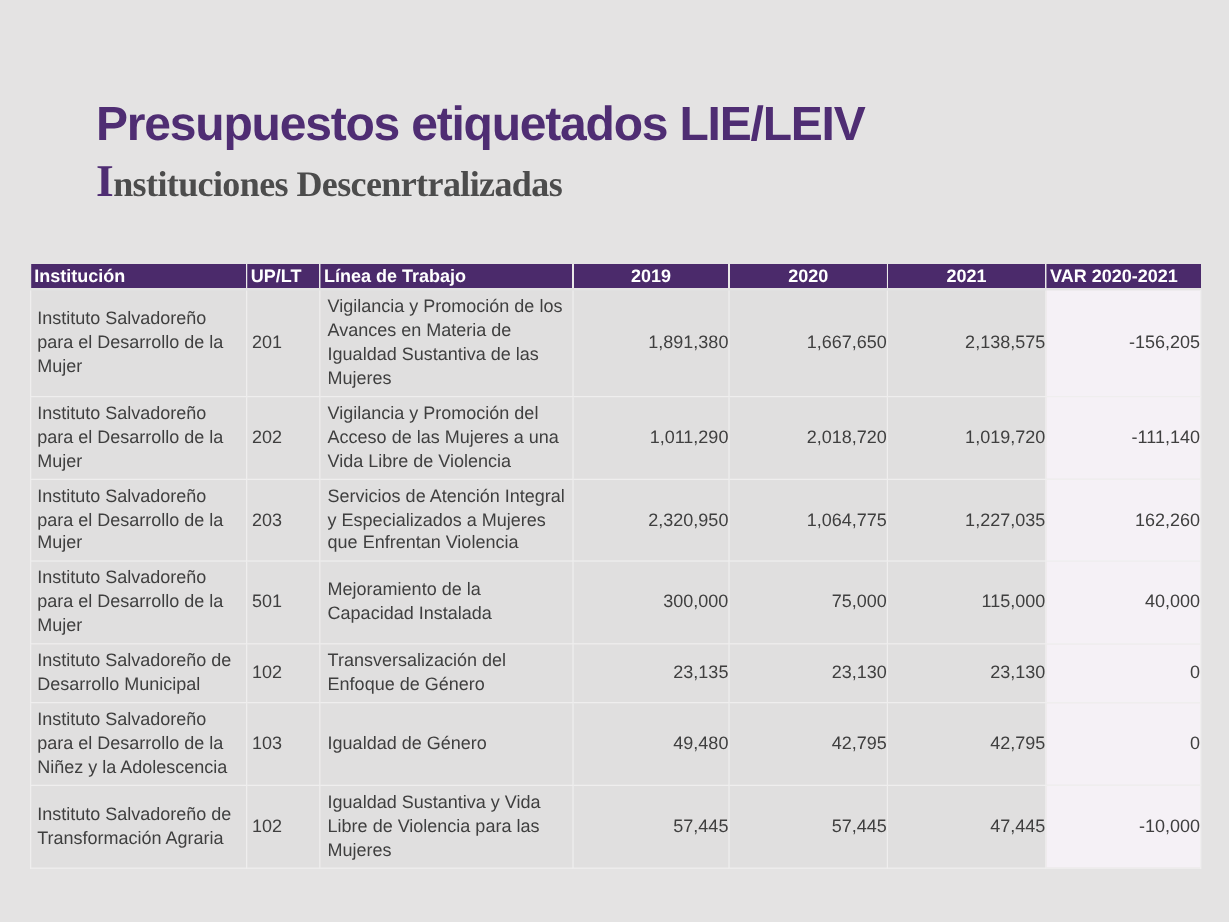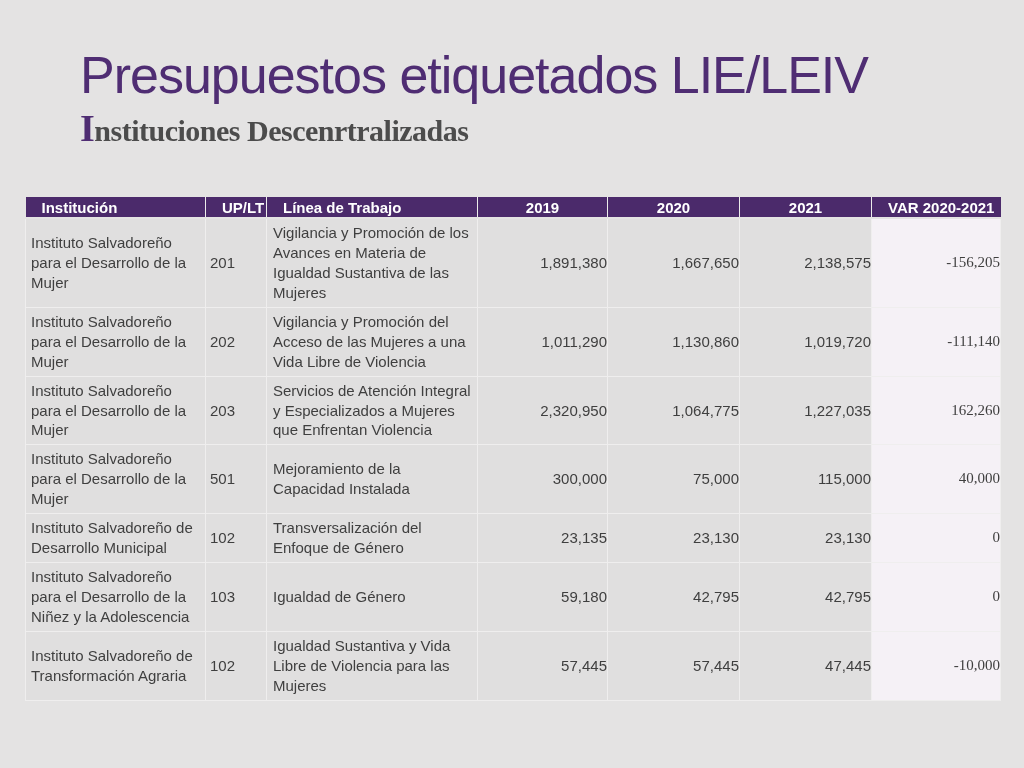--- a/index.html
+++ b/index.html
@@ -21,24 +21,24 @@
     background: var(--background, #E4E3E3);
     overflow: hidden;
   }
   .slide {
     position: relative;
     width: 1024px;
     height: 768px;
     background: var(--background, #E4E3E3);
   }
   .title {
-    margin: 49px 0 0 80px;
-    font-size: 52px;
+    margin: 84px 0 0 80px;
+    font-size: 40px;
     line-height: 1.0;
-    font-weight: normal;
+    font-weight: bold;
     letter-spacing: -1px;
     color: var(--title_purple, #4F2D73);
   }
   .subtitle {
     margin: 8px 0 0 80px;
     font-size: 30px;
     line-height: 1.1;
     font-weight: bold;
     letter-spacing: -0.5px;
     color: var(--subtitle_gray, #4C4C4C);
@@ -63,42 +63,42 @@
   col.c-2019  { width: 130px; }
   col.c-2020  { width: 132px; }
   col.c-2021  { width: 132px; }
   col.c-var   { width: 129px; }
 
   thead th {
     background: var(--header_bg, #4B2A6B);
     color: var(--header_text, #FFFFFF);
     font-weight: bold;
     height: 21px;
-    padding: 1px 16px;
+    padding: 1px 3px;
     text-align: left;
     border-left: 1px solid rgba(255,255,255,0.30);
     border-bottom: 2px solid var(--background, #E4E3E3);
     white-space: nowrap;
     overflow: hidden;
   }
   thead th:first-child { border-left: none; }
   thead th.num { text-align: center; }
 
   tbody td {
     background: var(--row_bg, #E0DFDF);
     border: 1px solid var(--grid_line, #EFEEEE);
     padding: 4px 4px;
     vertical-align: middle;
     line-height: 1.33;
   }
   tbody td.t-inst  { padding-left: 5px; padding-right: 2px; }
   tbody td.t-up    { text-align: left; }
   tbody td.t-linea { padding-left: 6px; padding-right: 3px; }
   tbody td.num     { text-align: right; padding-right: 0; }
-  tbody td.varcol  { background: var(--var_col_bg, #F5F1F6); font-family: Liberation Serif, serif; }
+  tbody td.varcol  { background: var(--var_col_bg, #F5F1F6); }
 </style>
 </head>
 <body>
 
 <div class="slide">
 
   <h1 class="title">Presupuestos etiquetados LIE/LEIV</h1>
 
   <h2 class="subtitle"><span class="initial">I</span><span>nstituciones Descenrtralizadas</span></h2>
 
@@ -131,21 +131,21 @@
         <td class="num">1,891,380</td>
         <td class="num">1,667,650</td>
         <td class="num">2,138,575</td>
         <td class="num varcol">-156,205</td>
       </tr>
       <tr>
         <td class="t-inst">Instituto Salvadoreño para el Desarrollo de la Mujer</td>
         <td class="t-up">202</td>
         <td class="t-linea">Vigilancia y Promoción del Acceso de las Mujeres a una Vida Libre de Violencia</td>
         <td class="num">1,011,290</td>
-        <td class="num">1,130,860</td>
+        <td class="num">2,018,720</td>
         <td class="num">1,019,720</td>
         <td class="num varcol">-111,140</td>
       </tr>
       <tr>
         <td class="t-inst">Instituto Salvadoreño para el Desarrollo de la Mujer</td>
         <td class="t-up">203</td>
         <td class="t-linea">Servicios de Atención Integral y Especializados a Mujeres que Enfrentan Violencia</td>
         <td class="num">2,320,950</td>
         <td class="num">1,064,775</td>
         <td class="num">1,227,035</td>
@@ -166,21 +166,21 @@
         <td class="t-linea">Transversalización del Enfoque de Género</td>
         <td class="num">23,135</td>
         <td class="num">23,130</td>
         <td class="num">23,130</td>
         <td class="num varcol">0</td>
       </tr>
       <tr>
         <td class="t-inst">Instituto Salvadoreño para el Desarrollo de la Niñez y la Adolescencia</td>
         <td class="t-up">103</td>
         <td class="t-linea">Igualdad de Género</td>
-        <td class="num">59,180</td>
+        <td class="num">49,480</td>
         <td class="num">42,795</td>
         <td class="num">42,795</td>
         <td class="num varcol">0</td>
       </tr>
       <tr>
         <td class="t-inst">Instituto Salvadoreño de Transformación Agraria</td>
         <td class="t-up">102</td>
         <td class="t-linea">Igualdad Sustantiva y Vida Libre de Violencia para las Mujeres</td>
         <td class="num">57,445</td>
         <td class="num">57,445</td>

